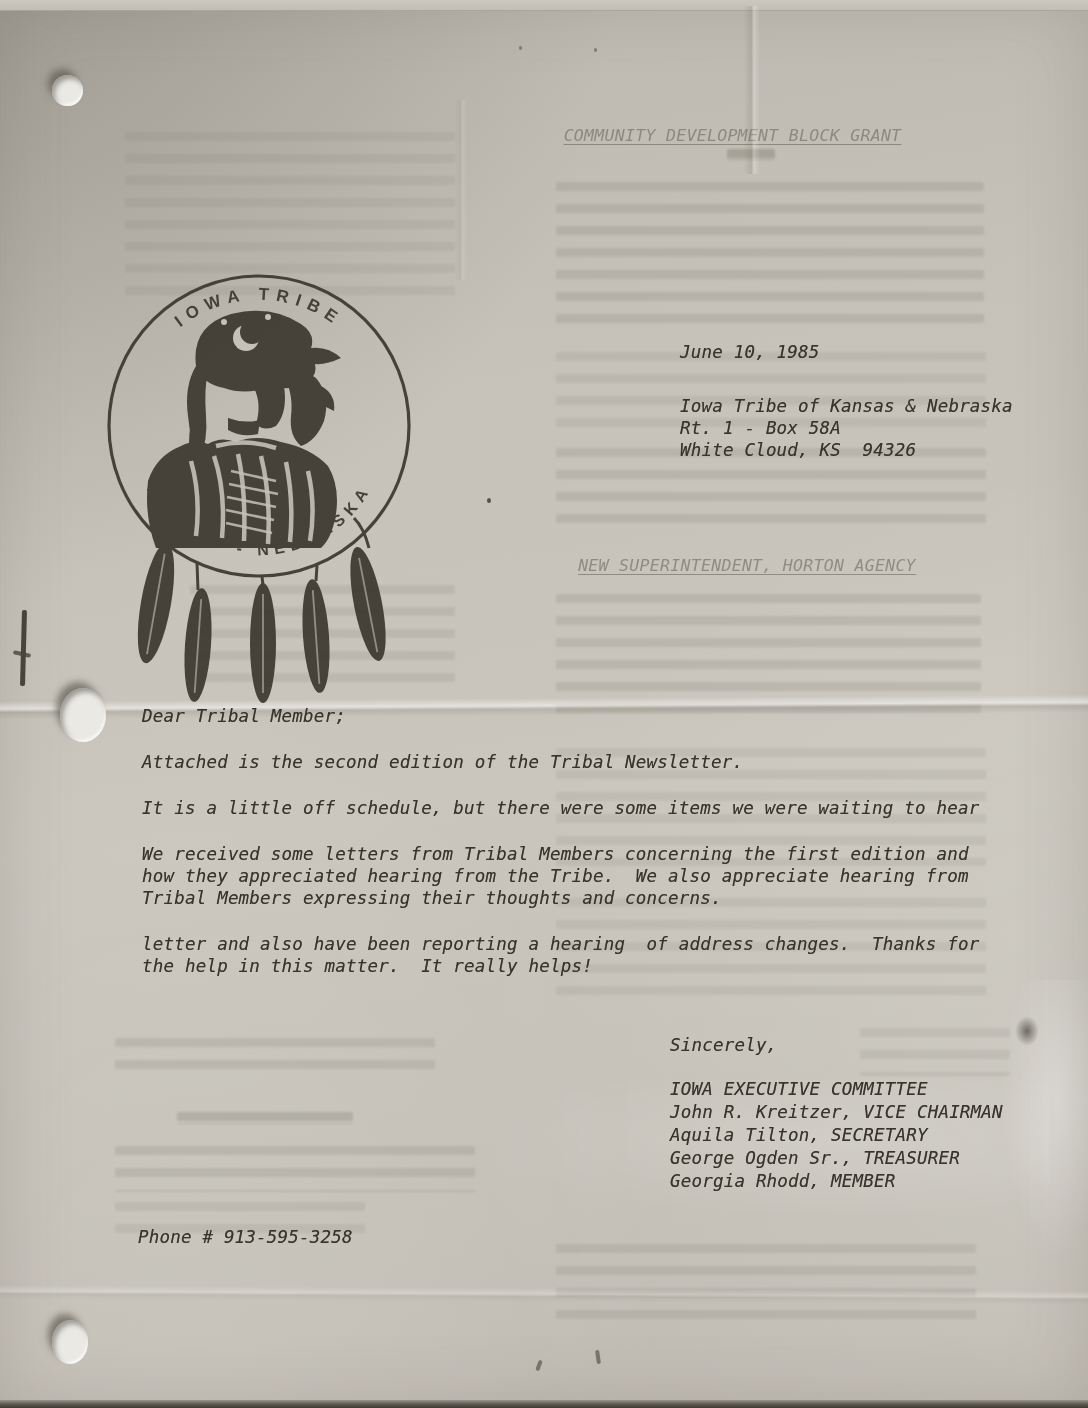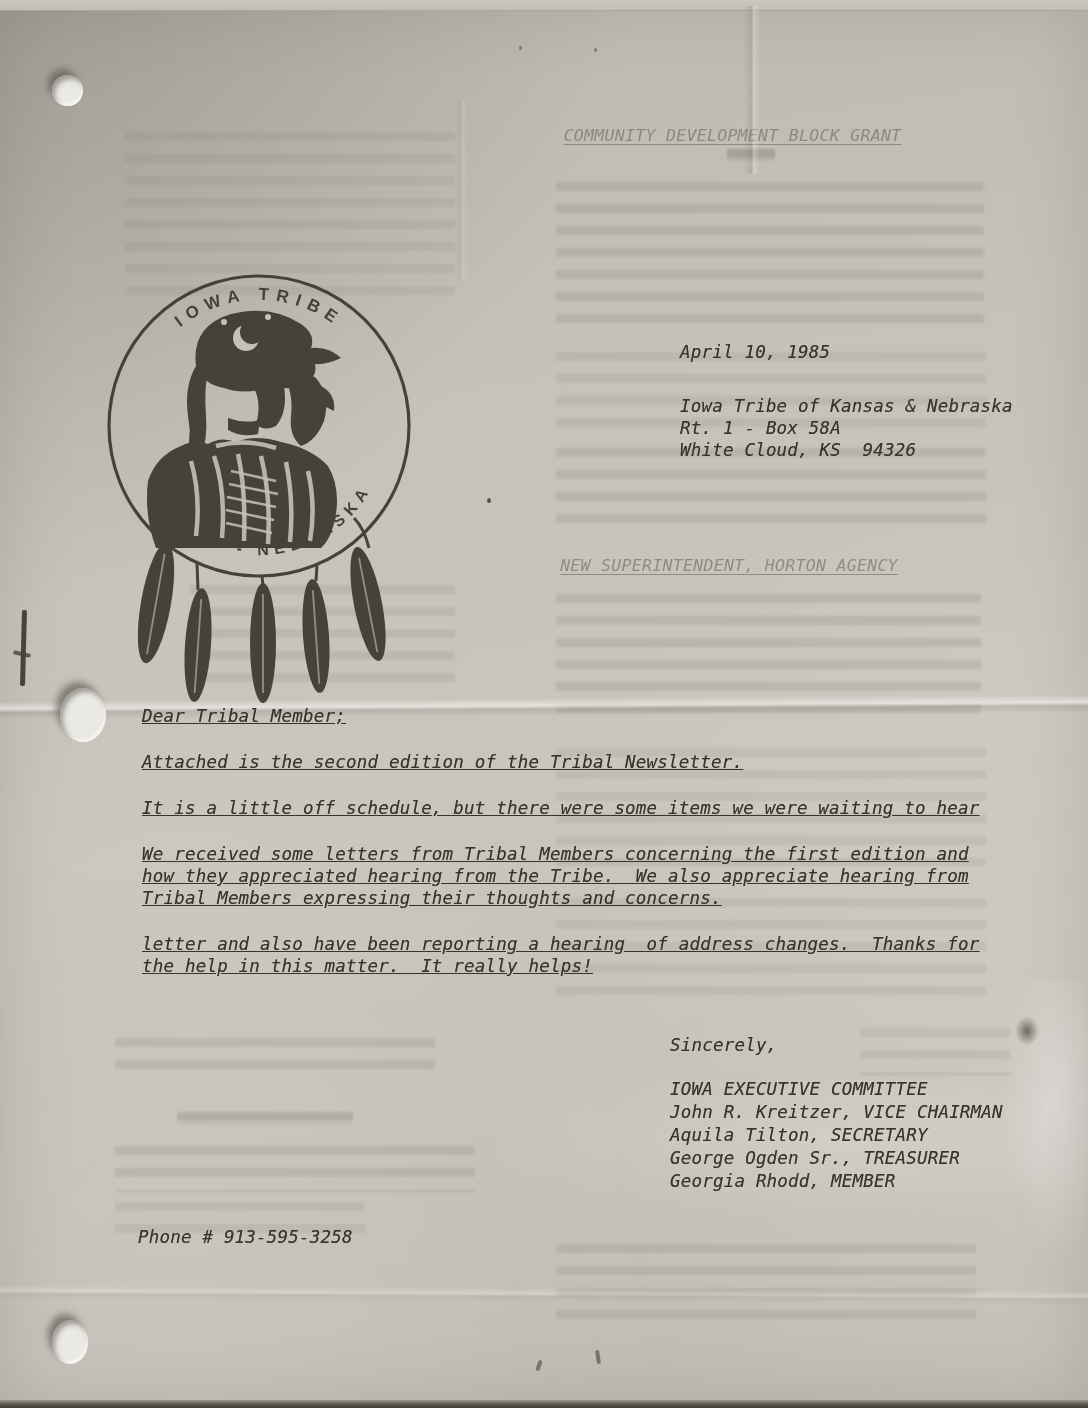--- a/index.html
+++ b/index.html
@@ -10,21 +10,21 @@
       radial-gradient(circle at -4% -4%, rgba(92,88,80,.33), rgba(92,88,80,0) 36%),
       radial-gradient(ellipse at 104% 78%, rgba(255,255,255,.16), rgba(255,255,255,0) 42%),
       radial-gradient(ellipse at 18% 102%, rgba(255,255,255,.12), rgba(255,255,255,0) 38%),
       linear-gradient(172deg,#bcb8af 0%,#c6c2b9 28%,#cac6bd 55%,#c4c0b7 78%,#beb9b0 100%);
     box-shadow: inset 0 0 70px rgba(95,91,83,.22);
     font-family:"DejaVu Sans Mono", monospace;
   }
   .typed{position:absolute;color:#38342c;font-style:italic;font-size:17.5px;letter-spacing:.2px;
          text-shadow:0 0 .5px rgba(56,52,44,.55);}
   .line{white-space:pre;line-height:22px;}
-  .para{margin:0 0 24px 0;text-decoration:underline;}
+  .para{margin:0 0 24px 0;}
   .sig .line{line-height:23px;}
   .sp{width:1px;}
   .ghost{position:absolute;border-radius:2px;filter:blur(.9px);
     background-image:repeating-linear-gradient(to bottom,
       rgba(104,99,88,1) 0px, rgba(104,99,88,1) 9px,
       rgba(0,0,0,0) 9px, rgba(0,0,0,0) 22px);}
   .ghost-heading{position:absolute;font-style:italic;font-size:16.5px;color:rgba(98,93,82,.55);
     letter-spacing:.3px;text-align:center;text-decoration:underline;text-underline-offset:3px;
     filter:blur(.7px);white-space:pre;}
   .hole{position:absolute;border-radius:50%;background:#ebe9e4;
@@ -58,21 +58,21 @@
 <div class="paper">
 
   <div class="top-fold"></div>
 
   <div class="ghost" style="left:125px;top:132px;width:330px;height:165px;opacity:.09"></div>
   <div class="ghost-heading" style="left:540px;top:126px;width:385px;">COMMUNITY DEVELOPMENT BLOCK GRANT</div>
   <div class="ghost" style="left:727px;top:149px;width:48px;height:10px;opacity:.3;border-bottom:1.5px solid rgba(104,99,87,.5)"></div>
   <div class="ghost" style="left:556px;top:182px;width:428px;height:152px;opacity:.15"></div>
   <div class="ghost" style="left:556px;top:352px;width:430px;height:80px;opacity:.10"></div>
   <div class="ghost" style="left:556px;top:448px;width:430px;height:86px;opacity:.15"></div>
-  <div class="ghost-heading" style="left:534px;top:556px;width:390px;">NEW SUPERINTENDENT, HORTON AGENCY</div>
+  <div class="ghost-heading" style="left:552px;top:556px;width:390px;">NEW SUPERINTENDENT, HORTON AGENCY</div>
   <div class="ghost" style="left:556px;top:594px;width:425px;height:128px;opacity:.15"></div>
   <div class="ghost" style="left:190px;top:585px;width:265px;height:108px;opacity:.12"></div>
   <div class="ghost" style="left:556px;top:748px;width:430px;height:118px;opacity:.10"></div>
   <div class="ghost" style="left:556px;top:898px;width:430px;height:104px;opacity:.10"></div>
   <div class="ghost" style="left:860px;top:1028px;width:150px;height:48px;opacity:.10"></div>
   <div class="ghost" style="left:115px;top:1038px;width:320px;height:42px;opacity:.14"></div>
   <div class="ghost" style="left:177px;top:1112px;width:176px;height:11px;opacity:.22;border-bottom:1.5px solid rgba(104,99,87,.5)"></div>
   <div class="ghost" style="left:115px;top:1146px;width:360px;height:46px;opacity:.15"></div>
   <div class="ghost" style="left:115px;top:1202px;width:250px;height:42px;opacity:.11"></div>
   <div class="ghost" style="left:556px;top:1244px;width:420px;height:88px;opacity:.13"></div>
@@ -169,21 +169,21 @@
           <line x1="0" y1="-46" x2="0" y2="48" stroke="#c6c2b9" stroke-width="1.8" opacity=".6"></line>
       </g>
       <g transform="translate(272,338) rotate(-11)">
         <ellipse rx="14" ry="58"></ellipse>
           <line x1="0" y1="-47" x2="0" y2="49" stroke="#c6c2b9" stroke-width="1.8" opacity=".6"></line>
       </g>
     </g>
   </svg>
 
   <div class="typed" style="left:680px;top:341px;">
-    <div class="line">April 10, 1985</div>
+    <div class="line">June 10, 1985</div>
     <div class="sp" style="height:32px;"></div>
     <div class="line">Iowa Tribe of Kansas &amp; Nebraska</div>
     <div class="line">Rt. 1 - Box 58A</div>
     <div class="line">White Cloud, KS  94326</div>
   </div>
 
   <div class="typed" style="left:142px;top:705px;">
     <div class="para">
       <div class="line">Dear Tribal Member;</div>
     </div>

